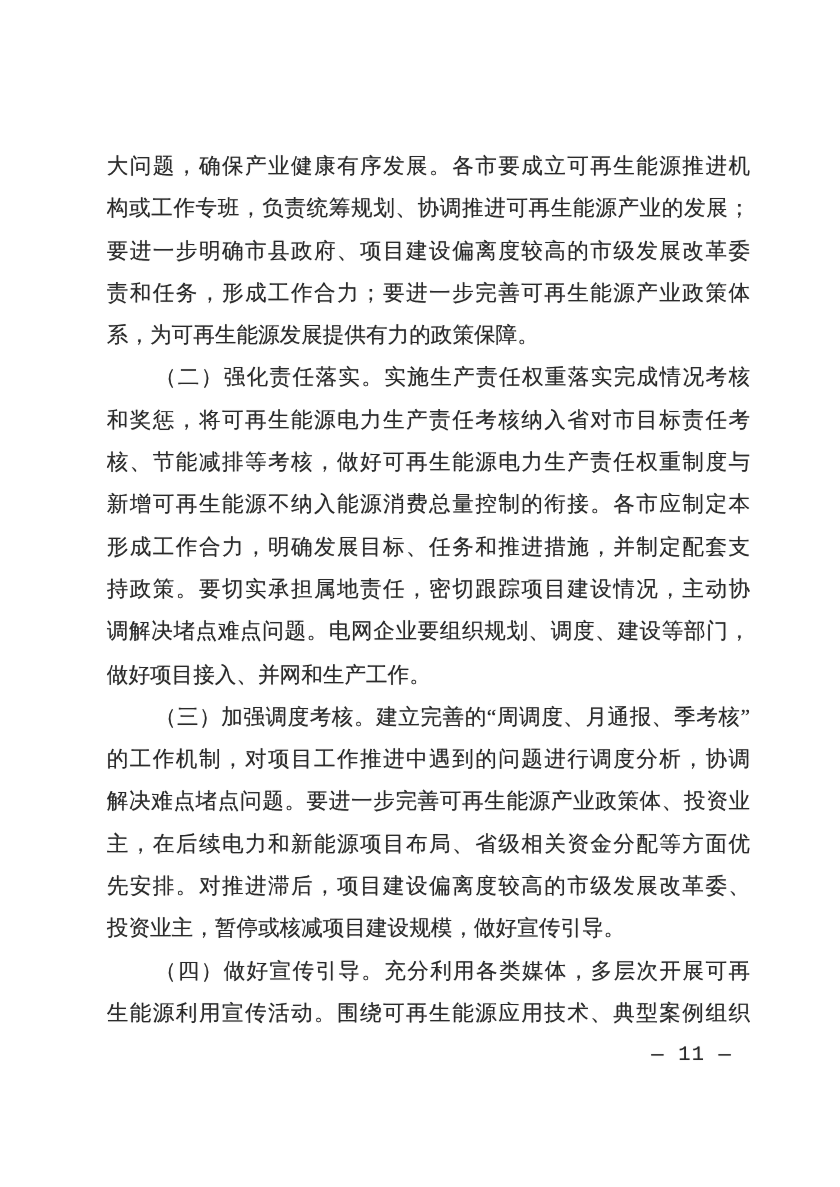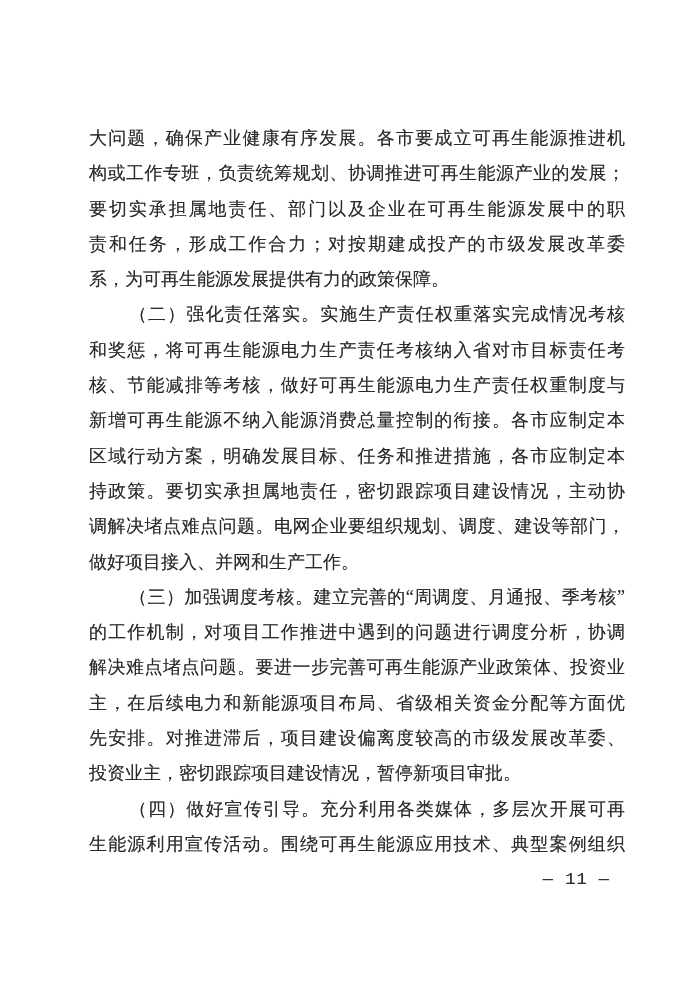--- a/index.html
+++ b/index.html
@@ -49,34 +49,34 @@
     font-family: Liberation Mono, monospace;
   }
 </style>
 </head>
 <body>
 
 <div class="page">
   <div class="text-block">
     <div class="line">大问题，确保产业健康有序发展。各市要成立可再生能源推进机</div>
     <div class="line">构或工作专班，负责统筹规划、协调推进可再生能源产业的发展；</div>
-    <div class="line">要切实承担属地责任、部门以及企业在可再生能源发展中的职</div>
-    <div class="line">责和任务，形成工作合力；对按期建成投产的市级发展改革委</div>
+    <div class="line">要进一步明确市县政府、项目建设偏离度较高的市级发展改革委</div>
+    <div class="line">责和任务，形成工作合力；要进一步完善可再生能源产业政策体</div>
     <div class="line end">系，为可再生能源发展提供有力的政策保障。</div>
     <div class="line indent">（二）强化责任落实。实施生产责任权重落实完成情况考核</div>
     <div class="line">和奖惩，将可再生能源电力生产责任考核纳入省对市目标责任考</div>
     <div class="line">核、节能减排等考核，做好可再生能源电力生产责任权重制度与</div>
     <div class="line">新增可再生能源不纳入能源消费总量控制的衔接。各市应制定本</div>
-    <div class="line">区域行动方案，明确发展目标、任务和推进措施，各市应制定本</div>
+    <div class="line">形成工作合力，明确发展目标、任务和推进措施，并制定配套支</div>
     <div class="line">持政策。要切实承担属地责任，密切跟踪项目建设情况，主动协</div>
     <div class="line">调解决堵点难点问题。电网企业要组织规划、调度、建设等部门，</div>
     <div class="line end">做好项目接入、并网和生产工作。</div>
     <div class="line indent">（三）加强调度考核。建立完善的“周调度、月通报、季考核”</div>
     <div class="line">的工作机制，对项目工作推进中遇到的问题进行调度分析，协调</div>
     <div class="line">解决难点堵点问题。要进一步完善可再生能源产业政策体、投资业</div>
     <div class="line">主，在后续电力和新能源项目布局、省级相关资金分配等方面优</div>
     <div class="line">先安排。对推进滞后，项目建设偏离度较高的市级发展改革委、</div>
-    <div class="line end">投资业主，密切跟踪项目建设情况，暂停新项目审批。</div>
+    <div class="line end">投资业主，暂停或核减项目建设规模，做好宣传引导。</div>
     <div class="line indent">（四）做好宣传引导。充分利用各类媒体，多层次开展可再</div>
     <div class="line">生能源利用宣传活动。围绕可再生能源应用技术、典型案例组织</div>
   </div>
   <div class="page-number">— 11 —</div>
 </div>
 
 </body></html>

